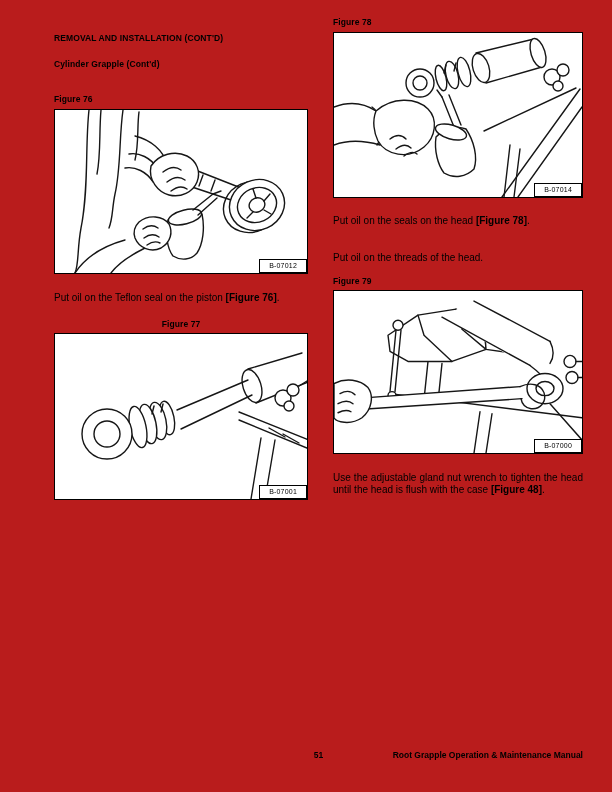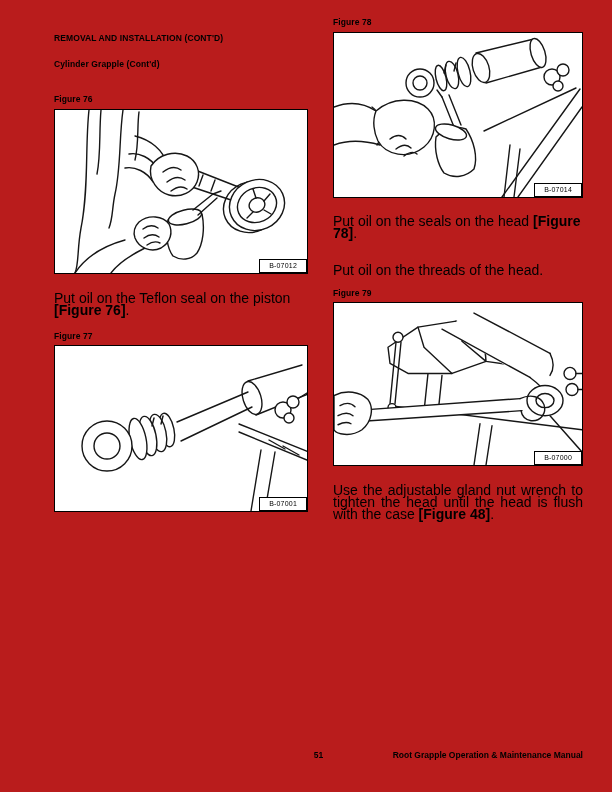--- a/index.html
+++ b/index.html
@@ -10,25 +10,25 @@
     margin: 0 auto;
     background: #b91c1c;
     font-family: "Liberation Sans", sans-serif;
     color: #000;
     overflow: hidden;
   }
   .col-left  { position: absolute; left: 54px;  top: 33px; width: 254px; }
   .col-right { position: absolute; left: 333px; top: 17px; width: 250px; }
 
   .h-bold { font-size: 8.5px; font-weight: bold; line-height: 10px; letter-spacing: 0.1px; }
-  .body-text { font-size: 14px; line-height: 12px; }
+  .body-text { font-size: 10px; line-height: 12px; }
   .body-text strong { font-weight: bold; }
 
   .mt16 { margin-top: 16px; }
-  .mt15 { margin-top: 15px; }
+  .mt15 { margin-top: 15px; text-align: center; }
   .mt14 { margin-top: 12px; }
   .mt13 { margin-top: 25px; }
   .mt18 { margin-top: 18px; }
   .mt17 { margin-top: 17px; }
   .mt5  { margin-top: 5px; }
   .mt4  { margin-top: 4px; }
 
   .fig-frame {
     position: relative;
     border: 1px solid #000;

